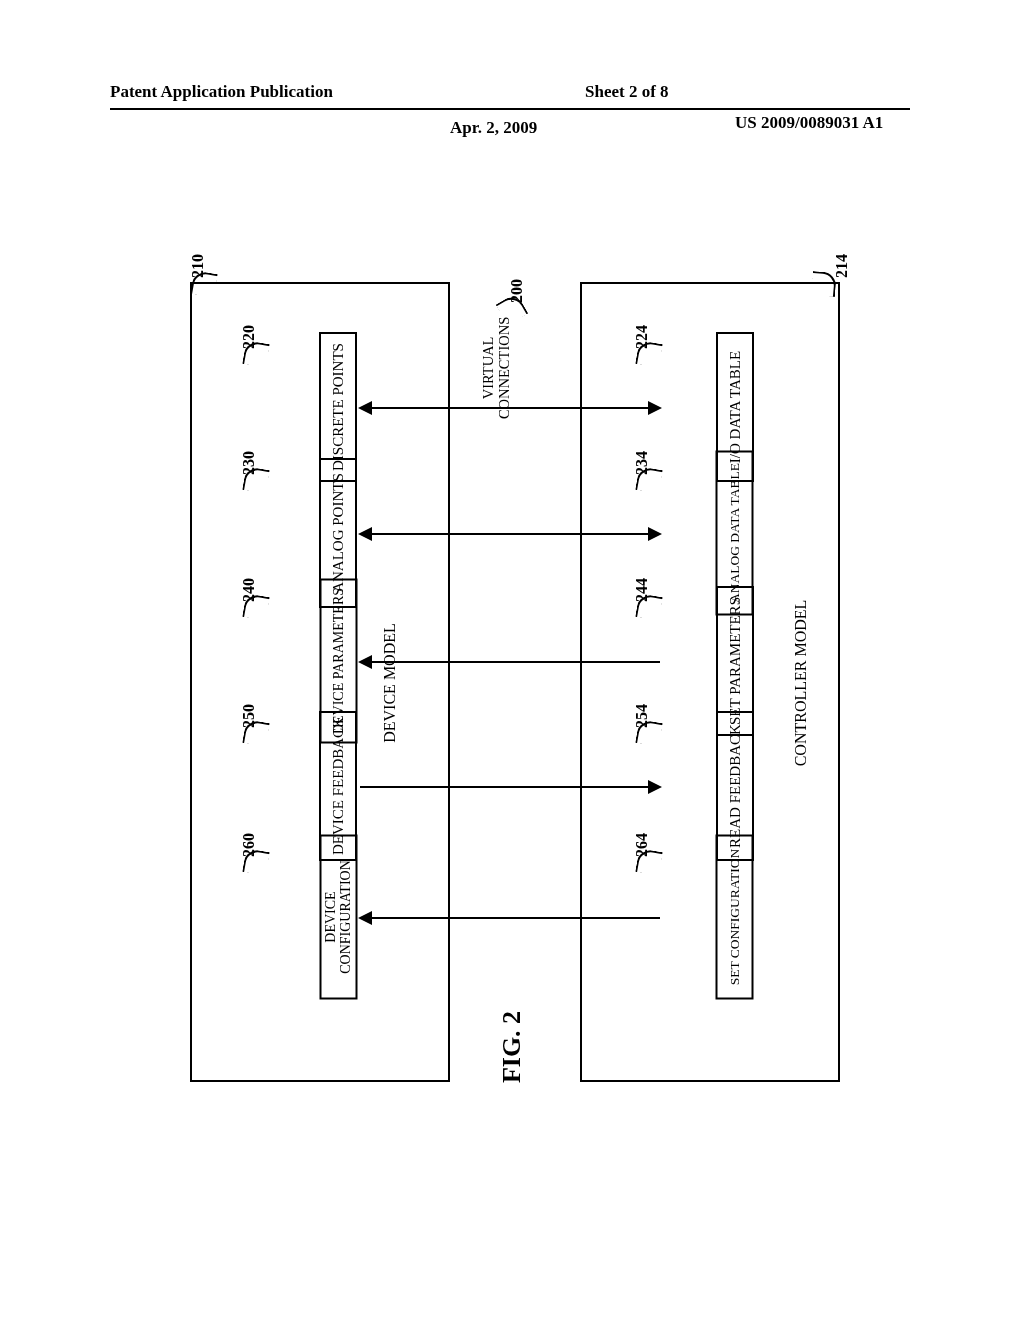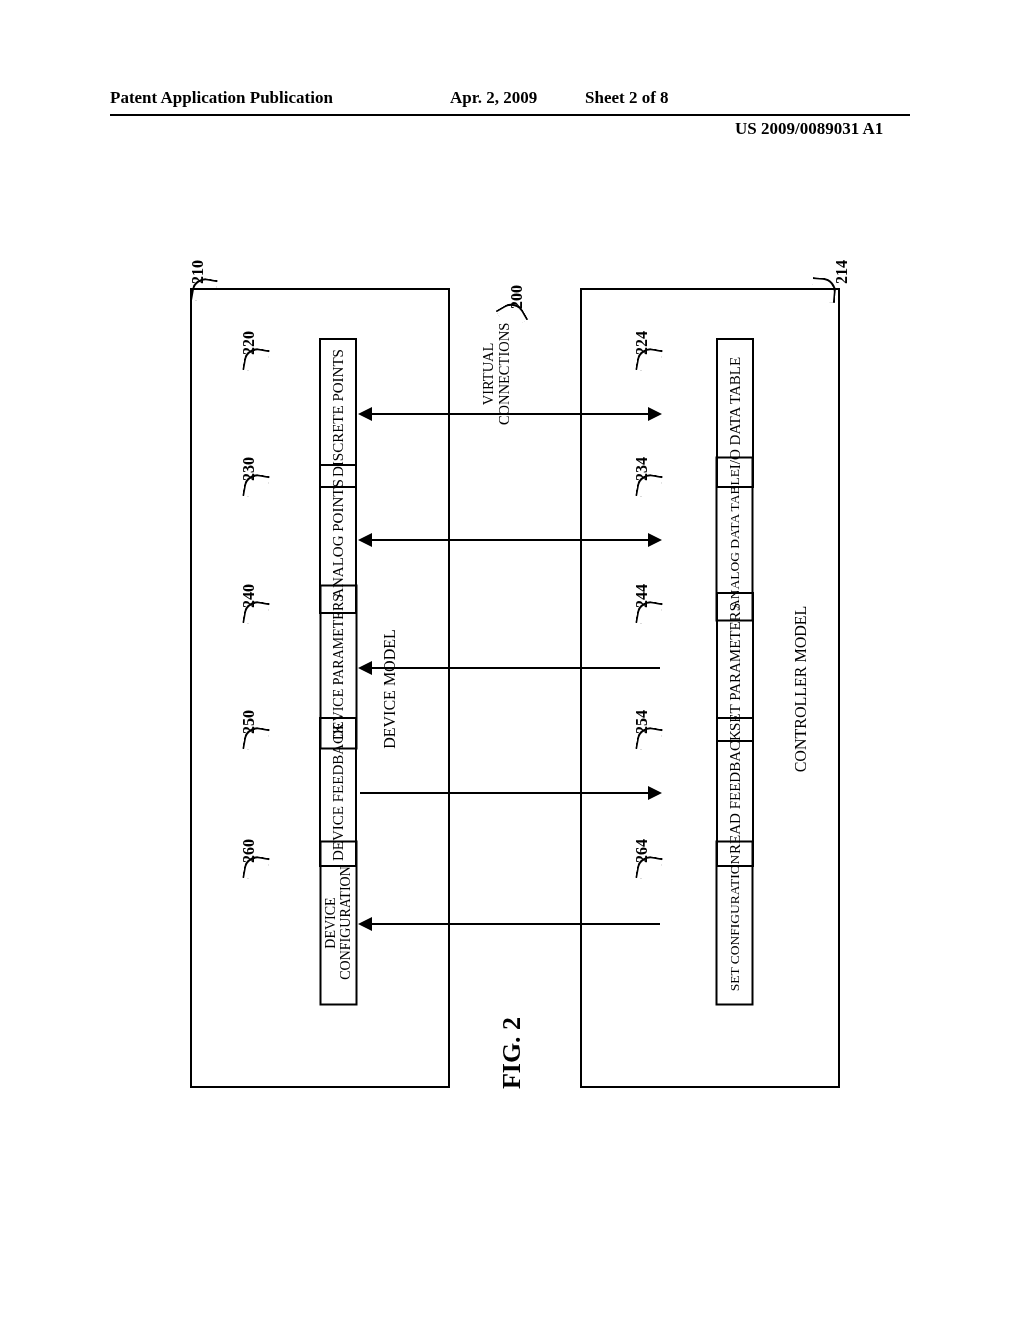--- a/index.html
+++ b/index.html
@@ -7,35 +7,35 @@
     padding: 0;
     font-family: "Times New Roman", Times, serif;
     background: #fff;
     width: 1024px;
     height: 1320px;
     position: relative;
     color: #000;
   }
   .page {
     position: absolute;
-    top: 88px;
+    top: 82px;
     left: 110px;
     width: 800px;
     height: 1110px;
   }
   .header {
     position: absolute;
     top: 0;
     left: 0;
     width: 800px;
     font-size: 17px;
     font-weight: bold;
   }
   .header .left   { position: absolute; left: 0; }
-  .header .center { position: absolute; left: 340px; }
+  .header .center { position: absolute; left: 340px; margin-top: 36px; }
   .header .sheet  { position: absolute; left: 475px; }
   .header .pubno  { position: absolute; left: 625px; margin-top: 31px; }
   .rule {
     position: absolute;
     top: 26px;
     left: 0;
     width: 800px;
     height: 0;
     border-top: 2px solid #000;
   }

